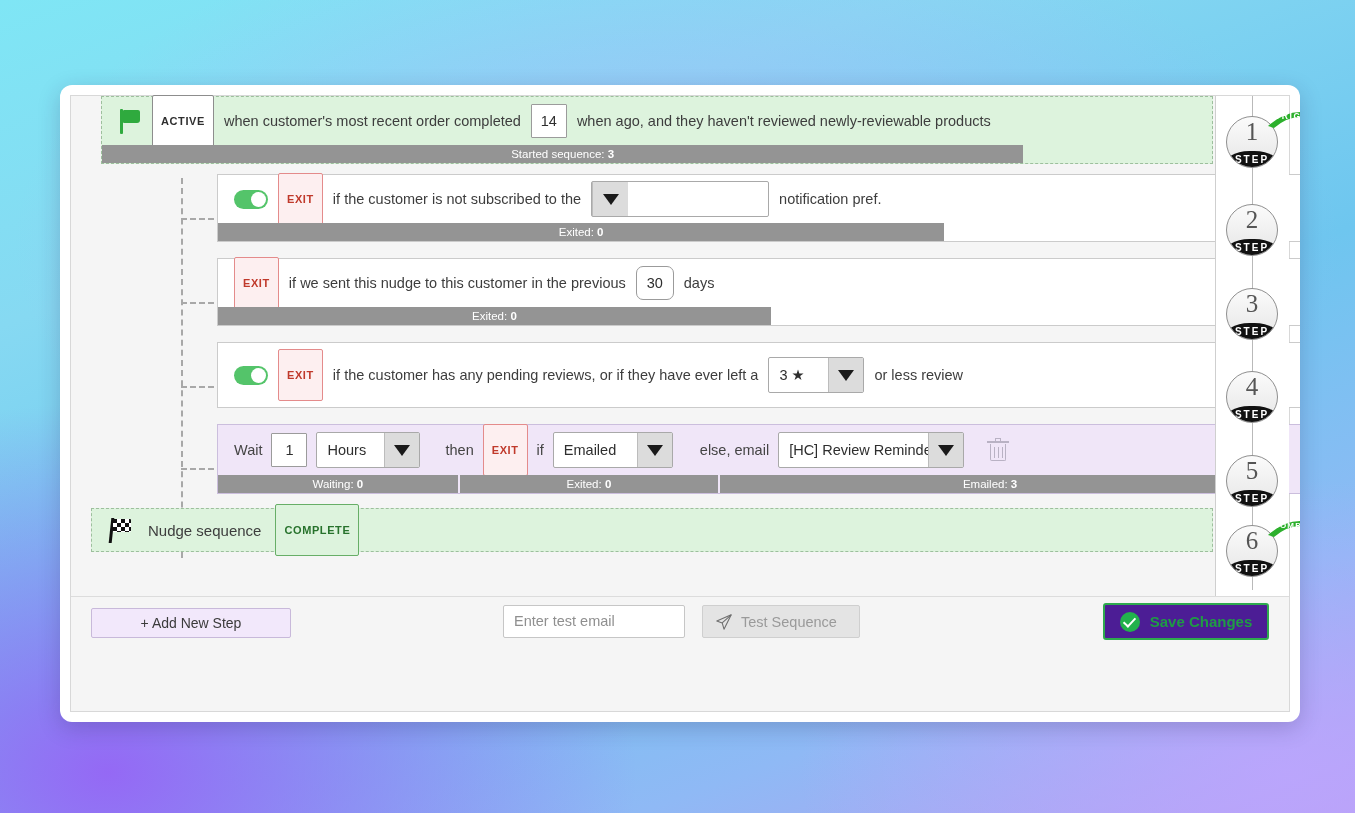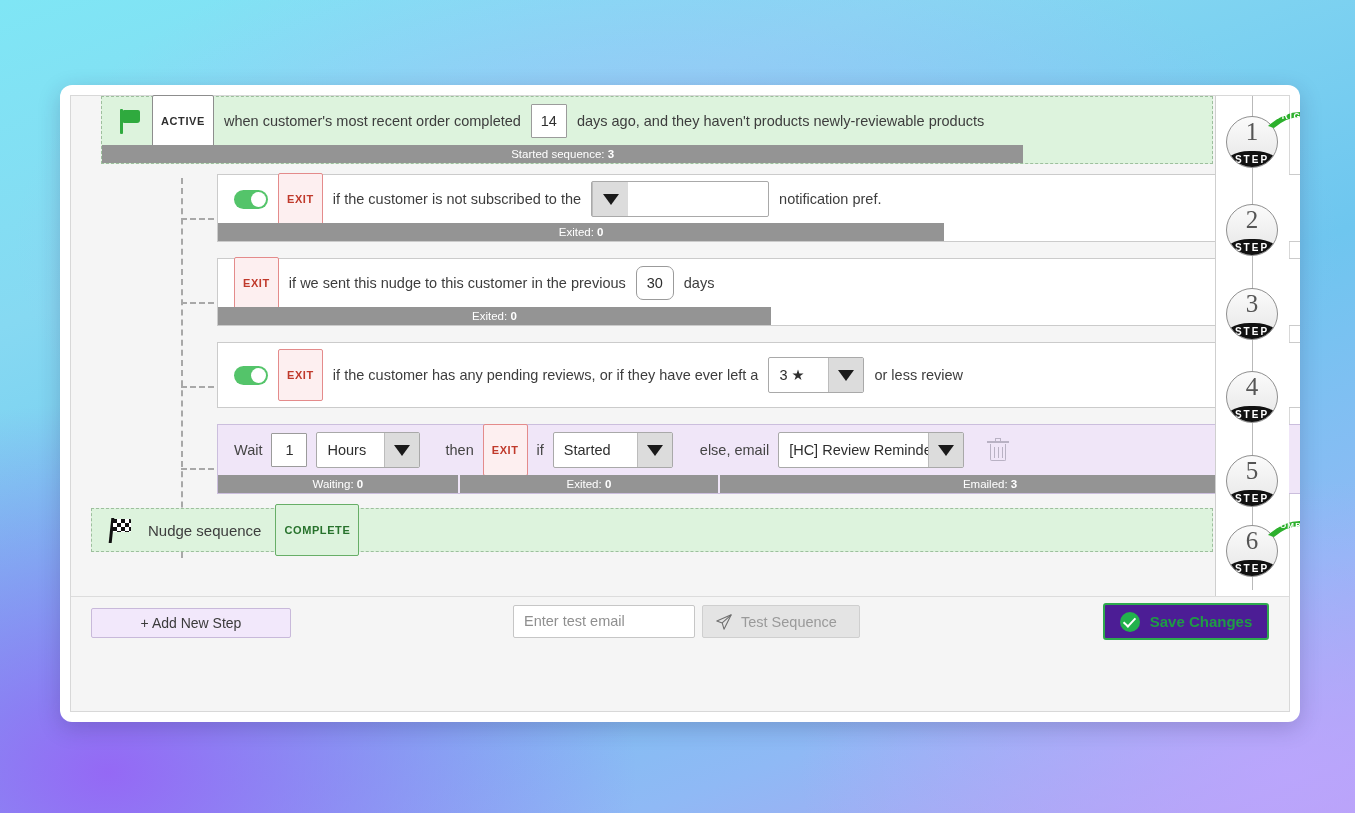--- a/index.html
+++ b/index.html
@@ -223,21 +223,21 @@
   }
   .btn-add {
     position: absolute; left: 20px; top: 11px;
     width: 200px; height: 30px;
     background: #f2e8fb; border: 1px solid #c8b9da;
     font-size: 14px; color: #3b3b3b;
     display: flex; align-items: center; justify-content: center;
     cursor: pointer; border-radius: 2px;
   }
   .test-email {
-    position: absolute; left: 442px; top: 8px;
+    position: absolute; left: 432px; top: 8px;
     width: 182px; height: 33px;
     border: 1px solid #c6c6c6; background: #fff;
     font-size: 14.5px; color: #8f8f8f;
     padding: 0 10px; line-height: 31px; border-radius: 2px;
   }
   .btn-test {
     position: absolute; left: 631px; top: 8px;
     width: 158px; height: 33px;
     background: #e4e4e4; border: 1px solid #cfcfcf;
     display: flex; align-items: center; gap: 8px;
@@ -290,21 +290,21 @@
 
         <div class="row trigger" style="left:30px;top:0;width:1112px;height:68px;">
           <div class="row-content has-stats">
             <div class="flag-icon">
               <div class="pole"></div>
                 <div class="cloth"></div>
             </div>
             <span class="pill active">ACTIVE</span>
             <span class="txt">when customer's most recent order completed</span>
             <span class="num-input">14</span>
-            <span class="txt">days ago, and they haven't products newly-reviewable products</span>
+            <span class="txt">when ago, and they haven't reviewed newly-reviewable products</span>
           </div>
           <div class="stats">
             <div class="stat" style="width:83%;">
               <span>Started sequence: </span>
               <b>3</b>
             </div>
           </div>
         </div>
 
         <div class="row" style="left:146px;top:78px;width:1086px;height:68px;">
@@ -368,21 +368,21 @@
             <div class="select" style="width:104px;">
               <div class="sel-val" style="width:68px;">Hours</div>
               <div class="sel-arrow">
                   <i></i>
                 </div>
             </div>
             <span class="txt lbl" style="margin-left:16px;">then</span>
             <span class="pill exit">EXIT</span>
             <span class="txt lbl">if</span>
             <div class="select" style="width:120px;">
-              <div class="sel-val" style="width:84px;">Started</div>
+              <div class="sel-val" style="width:84px;">Emailed</div>
               <div class="sel-arrow">
                   <i></i>
                 </div>
             </div>
             <span class="txt lbl" style="margin-left:18px;">else, email</span>
             <div class="select" style="width:186px;">
               <div class="sel-val" style="width:150px;">[HC] Review Reminder: We'd love your feedback</div>
               <div class="sel-arrow">
                   <i></i>
                 </div>

